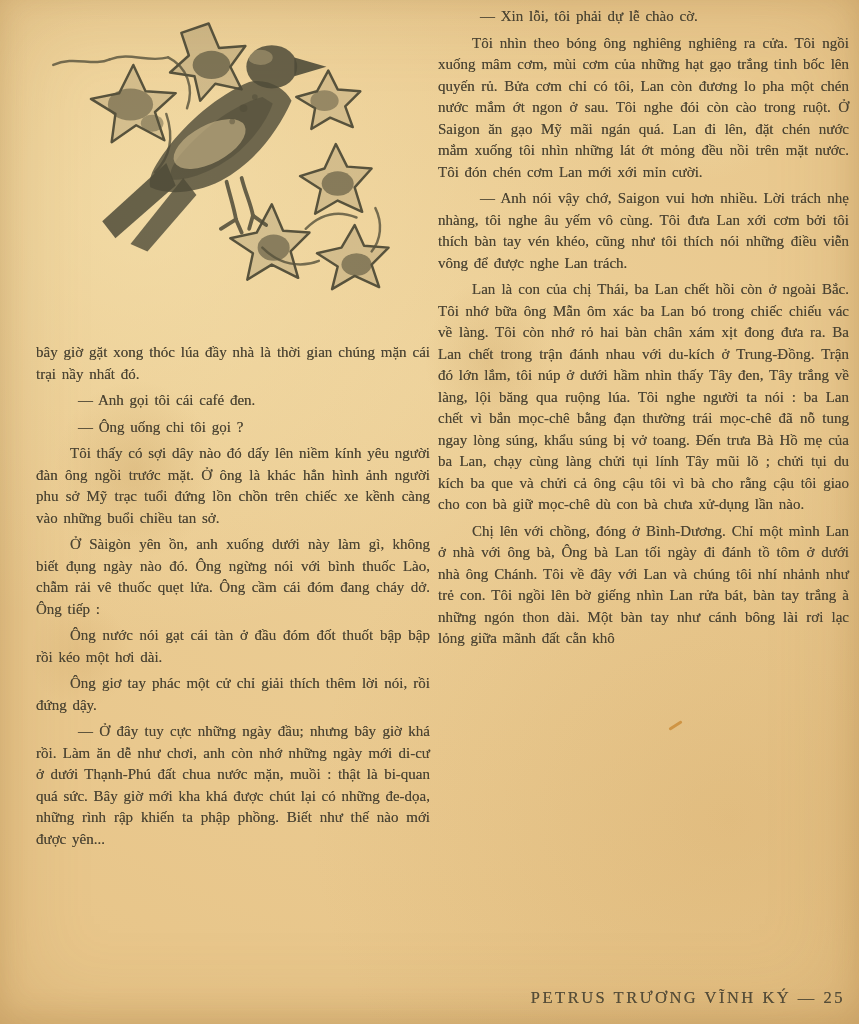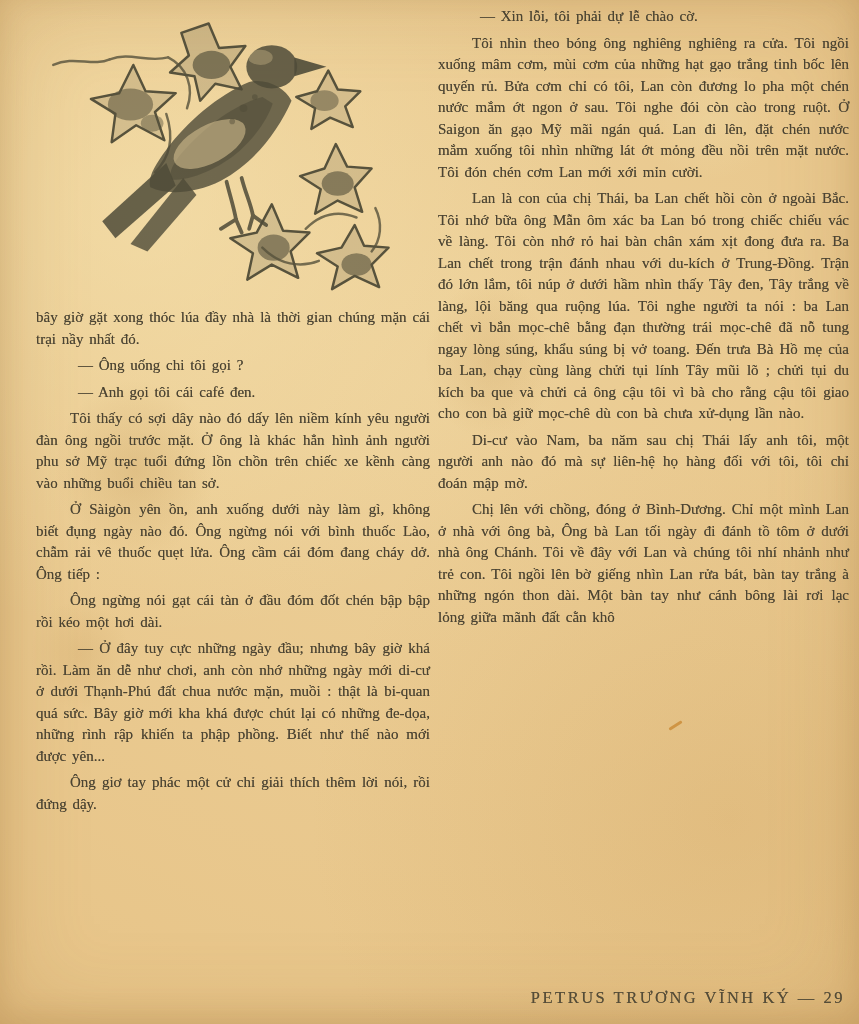--- a/index.html
+++ b/index.html
@@ -50,21 +50,21 @@
 
   .col {
     position: absolute;
     color: #4b4433;
     font-size: 15px;
     line-height: 21.5px;
     text-align: justify;
     word-spacing: 2px;
     text-shadow: 0 0 0.6px rgba(72,63,45,0.65);
   }
-  .col-left  { left: 36px;  top: 307px; width: 394px; }
+  .col-left  { left: 36px;  top: 342px; width: 394px; }
   .col-right { left: 438px; top: 6px;   width: 411px; }
 
   .para { margin: 0 0 5px 0; text-indent: 34px; }
   .para.flush { text-indent: 0; }
   .para.dialogue { text-indent: 42px; }
 
   .footer {
     position: absolute;
     right: 14px;
     bottom: 16px;
@@ -151,34 +151,34 @@
         <path d="M 224,222 L 208,232"></path>
         <path d="M 224,222 L 230,236"></path>
         <path d="M 242,218 L 256,228"></path>
         <path d="M 242,218 L 238,232"></path>
       </g>
     </svg>
   </div>
 
   <div class="col col-left">
     <p class="para flush">bây giờ gặt xong thóc lúa đầy nhà là thời gian chúng mặn cái trại nầy nhất đó.</p>
+    <p class="para dialogue">— Anh gọi tôi cái café đen.</p>
     <p class="para dialogue">— Ông uống chi tôi gọi ?</p>
-    <p class="para dialogue">— Anh gọi tôi cái café đen.</p>
     <p class="para">Tôi thấy có sợi dây nào đó dấy lên niềm kính yêu người đàn ông ngồi trước mặt. Ở ông là khác hẳn hình ảnh người phu sở Mỹ trạc tuổi đứng lồn chồn trên chiếc xe kềnh càng vào những buổi chiều tan sở.</p>
     <p class="para">Ở Sàigòn yên ồn, anh xuống dưới này làm gì, không biết đụng ngày nào đó. Ông ngừng nói với bình thuốc Lào, chẫm rải vê thuốc quẹt lửa. Ông cầm cái đóm đang cháy dở. Ông tiếp :</p>
-    <p class="para">Ông ngừng nói gạt cái tàn ở đầu đóm đốt chén bập bập rồi kéo một hơi dài.</p>
+    <p class="para">Ông nước nói gạt cái tàn ở đầu đóm đốt thuốt bập bập rồi kéo một hơi dài.</p>
+    <p class="para">Ông giơ tay phác một cử chỉ giải thích thêm lời nói, rồi đứng dậy.</p>
     <p class="para dialogue">— Ở đây tuy cực những ngày đầu; nhưng bây giờ khá rồi. Làm ăn dễ như chơi, anh còn nhớ những ngày mới di-cư ở dưới Thạnh-Phú đất chua nước mặn, muồi : thật là bi-quan quá sức. Bây giờ mới kha khá được chút lại có những đe-dọa, những rình rập khiến ta phập phồng. Biết như thế nào mới được yên...</p>
-    <p class="para">Ông giơ tay phác một cử chỉ giải thích thêm lời nói, rồi đứng dậy.</p>
   </div>
 
   <div class="col col-right">
     <p class="para dialogue">— Xin lỗi, tôi phải dự lễ chào cờ.</p>
     <p class="para">Tôi nhìn theo bóng ông nghiêng nghiêng ra cửa. Tôi ngồi xuống mâm cơm, mùi cơm của những hạt gạo trắng tinh bốc lên quyến rủ. Bửa cơm chỉ có tôi, Lan còn đương lo pha một chén nước mắm ớt ngon ở sau. Tôi nghe đói còn cào trong ruột. Ở Saigon ăn gạo Mỹ mãi ngán quá. Lan đi lên, đặt chén nước mắm xuống tôi nhìn những lát ớt mỏng đều nồi trên mặt nước. Tôi đón chén cơm Lan mới xới mỉn cười.</p>
+    <p class="para dialogue">— Anh nói vậy chớ, Saigon vui hơn nhiều. Lời trách nhẹ nhàng, tôi nghe âu yếm vô cùng. Tôi đưa Lan xới cơm bởi tôi thích bàn tay vén khéo, cũng như tôi thích nói những điều viễn vông để được nghe Lan trách.</p>
     <p class="para">Lan là con của chị Thái, ba Lan chết hồi còn ở ngoài Bắc. Tôi nhớ bữa ông Mẫn ôm xác ba Lan bó trong chiếc chiếu vác về làng. Tôi còn nhớ rỏ hai bàn chân xám xịt đong đưa ra. Ba Lan chết trong trận đánh nhau với du-kích ở Trung-Đồng. Trận đó lớn lắm, tôi núp ở dưới hầm nhìn thấy Tây đen, Tây trắng về làng, lội băng qua ruộng lúa. Tôi nghe người ta nói : ba Lan chết vì bắn mọc-chê bằng đạn thường trái mọc-chê đã nỗ tung ngay lòng súng, khẩu súng bị vở toang. Đến trưa Bà Hồ mẹ của ba Lan, chạy cùng làng chửi tụi lính Tây mũi lõ ; chửi tụi du kích ba que và chửi cả ông cậu tôi vì bà cho rằng cậu tôi giao cho con bà giữ mọc-chê dù con bà chưa xử-dụng lần nào.</p>
-    <p class="para">Di-cư vào Nam, ba năm sau chị Thái lấy anh tôi, một người anh nào đó mà sự liên-hệ họ hàng đối với tôi, tôi chỉ đoán mập mờ.</p>
     <p class="para">Chị lên với chồng, đóng ở Bình-Dương. Chỉ một mình Lan ở nhà với ông bà, Ông bà Lan tối ngày đi đánh tồ tôm ở dưới nhà ông Chánh. Tôi về đây với Lan và chúng tôi nhí nhảnh như trẻ con. Tôi ngồi lên bờ giếng nhìn Lan rửa bát, bàn tay trắng à những ngón thon dài. Một bàn tay như cánh bông lài rơi lạc lỏng giữa mãnh đất cằn khô</p>
   </div>
 
   <div class="pencil-mark"></div>
 
-  <div class="footer">PETRUS TRƯƠNG VĨNH KÝ — 29</div>
+  <div class="footer">PETRUS TRƯƠNG VĨNH KÝ — 25</div>
 
 </div>
 
 </body></html>

